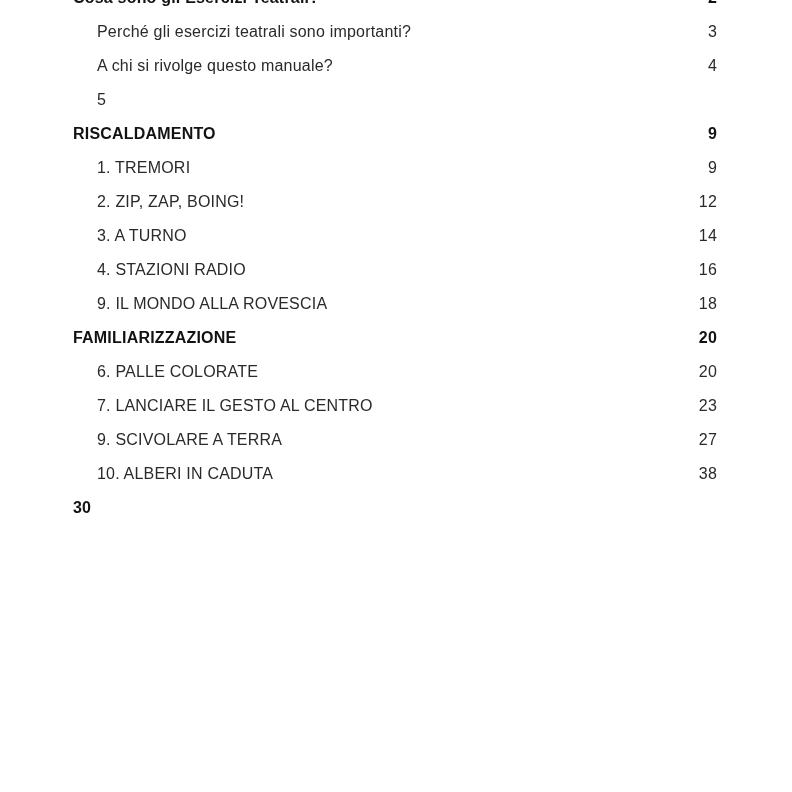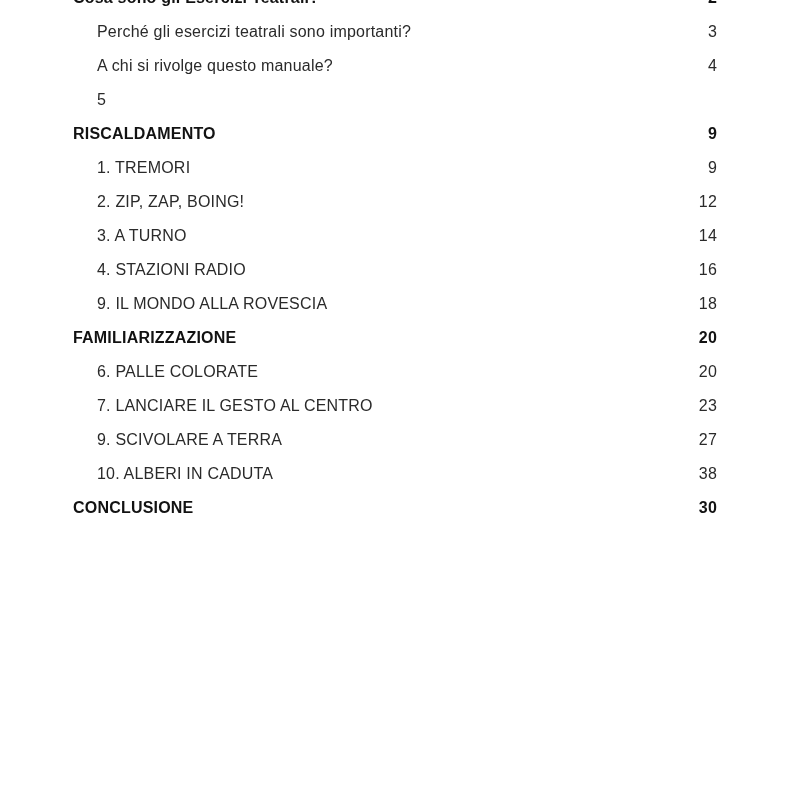--- a/index.html
+++ b/index.html
@@ -107,17 +107,16 @@
   </div>
       <div class="toc-row level-1">
     <span class="label">9. SCIVOLARE A TERRA</span>
     <span class="page-num">27</span>
   </div>
       <div class="toc-row level-1">
     <span class="label">10. ALBERI IN CADUTA</span>
     <span class="page-num">38</span>
   </div>
       <div class="toc-row level-0 bold">
-    <span class="label">CONCLUSIONE</span>
     <span class="page-num">30</span>
   </div>
     </div>
 </div>
 
 </body></html>

